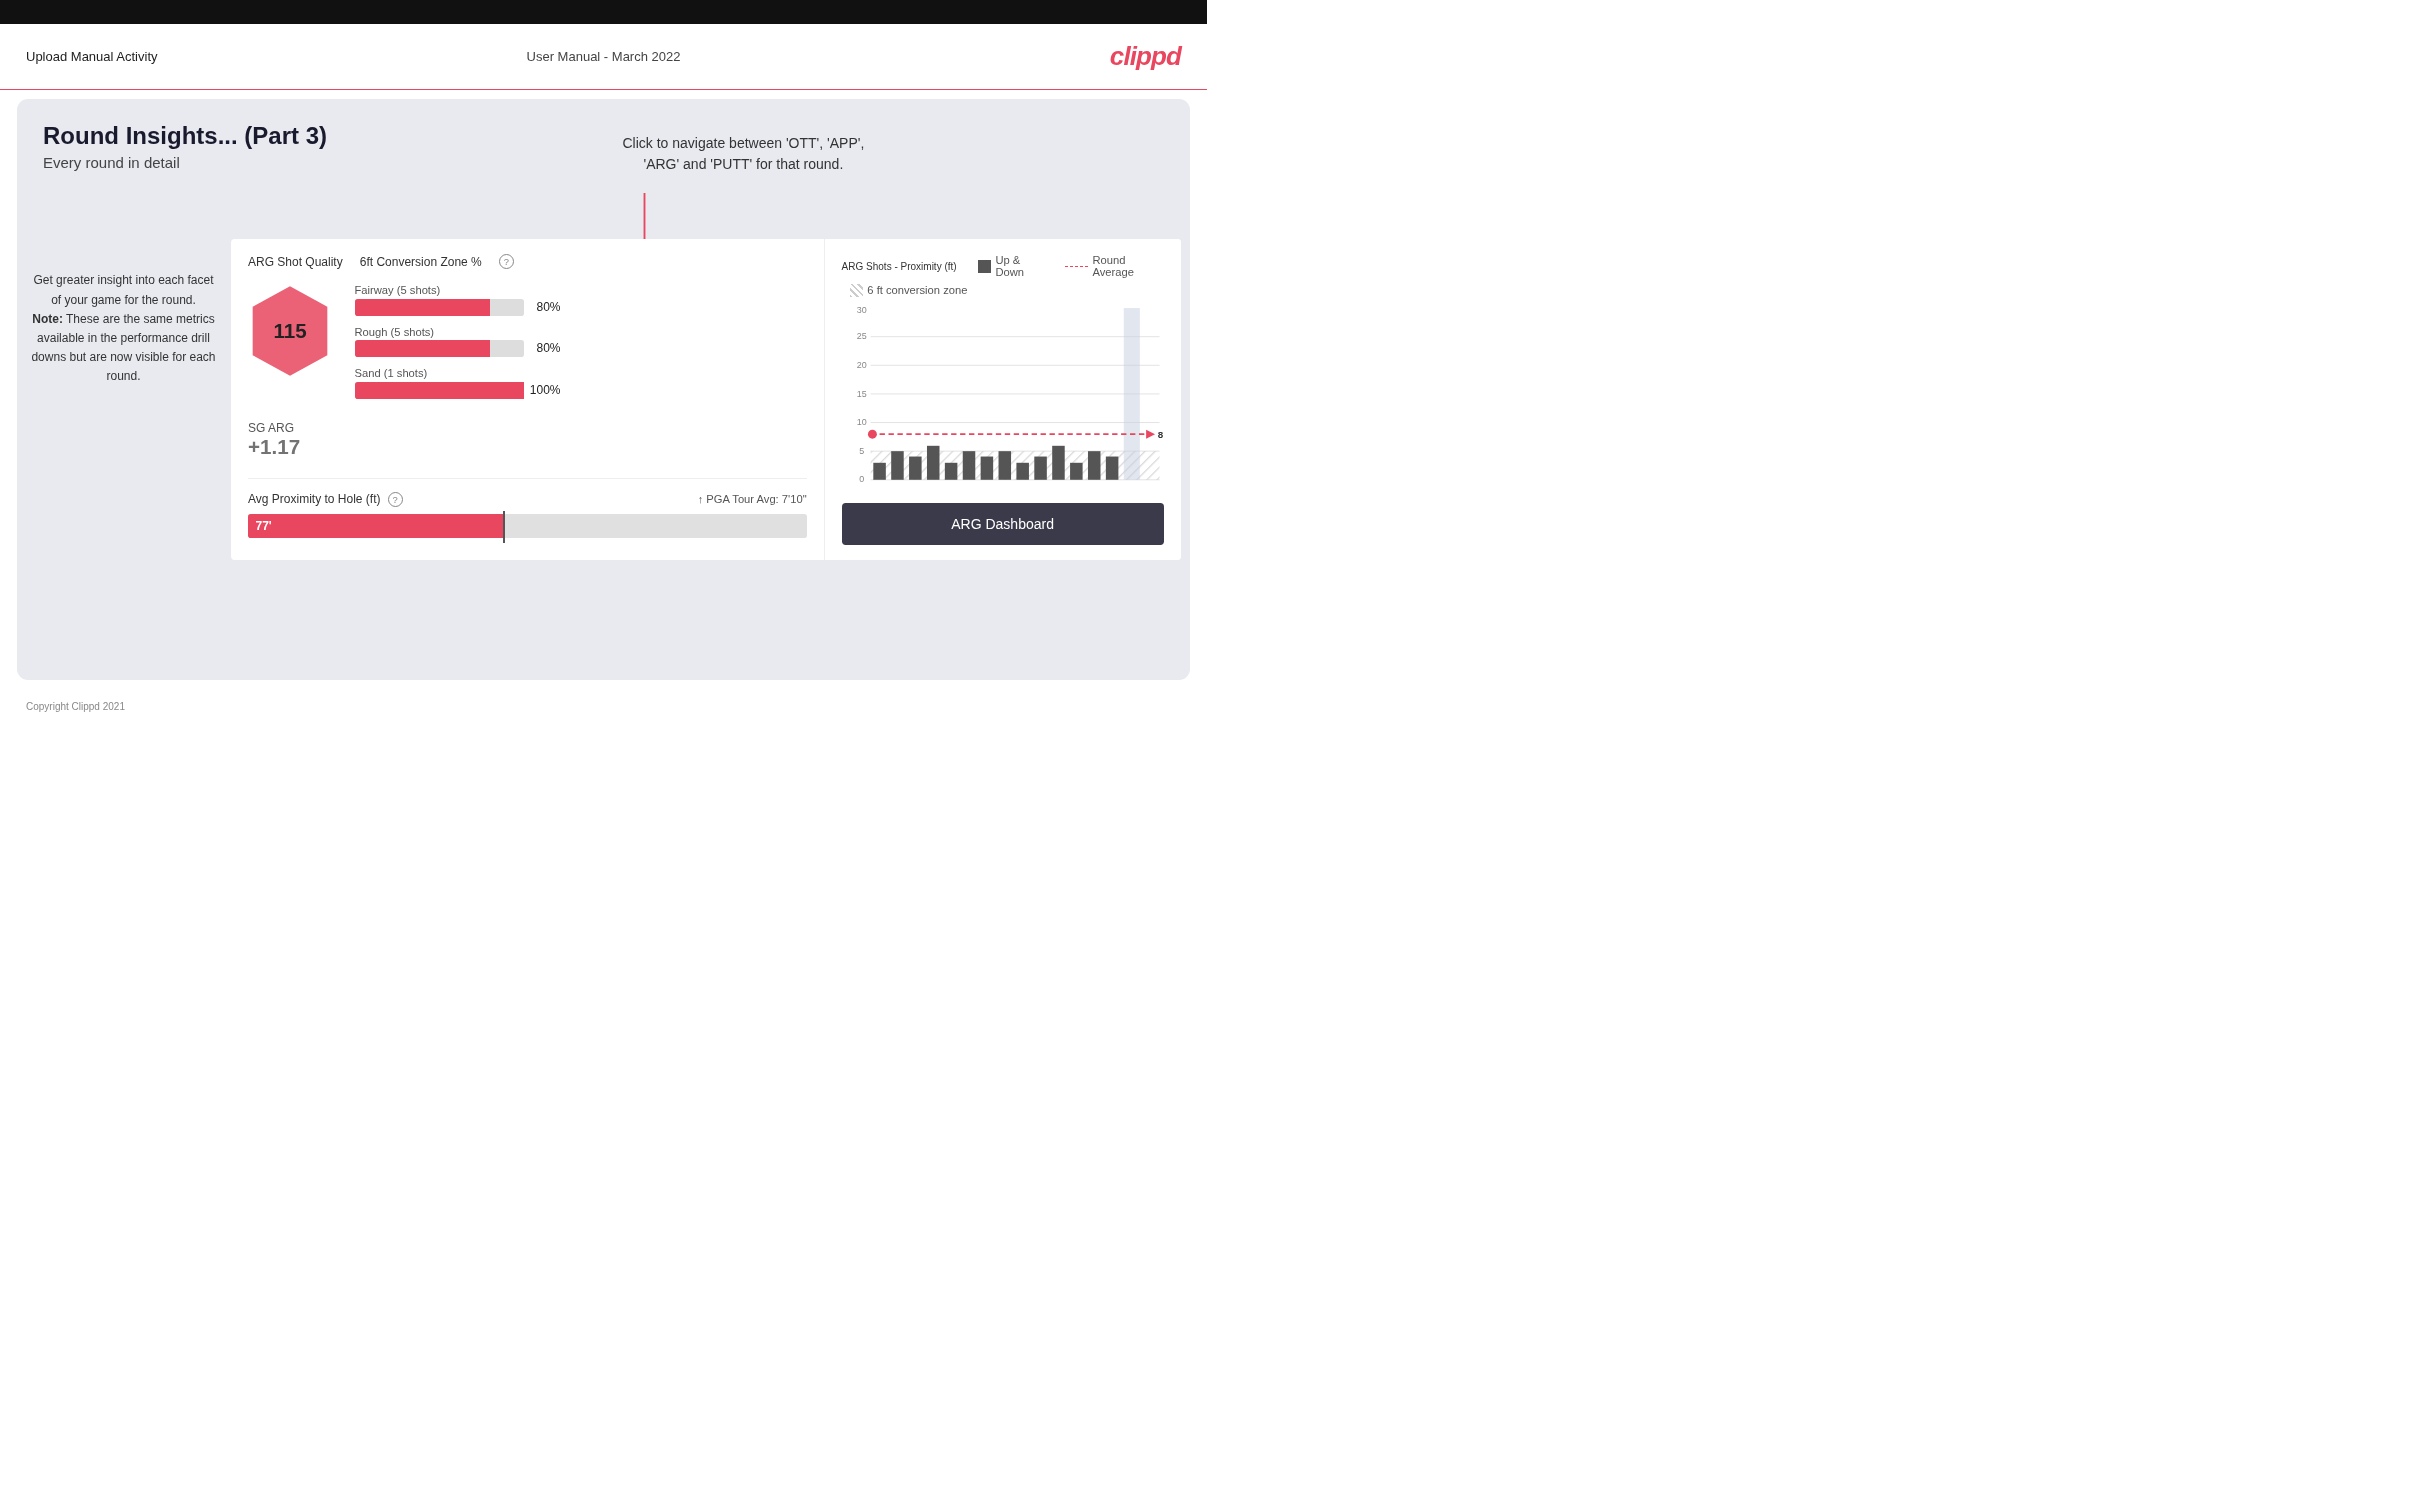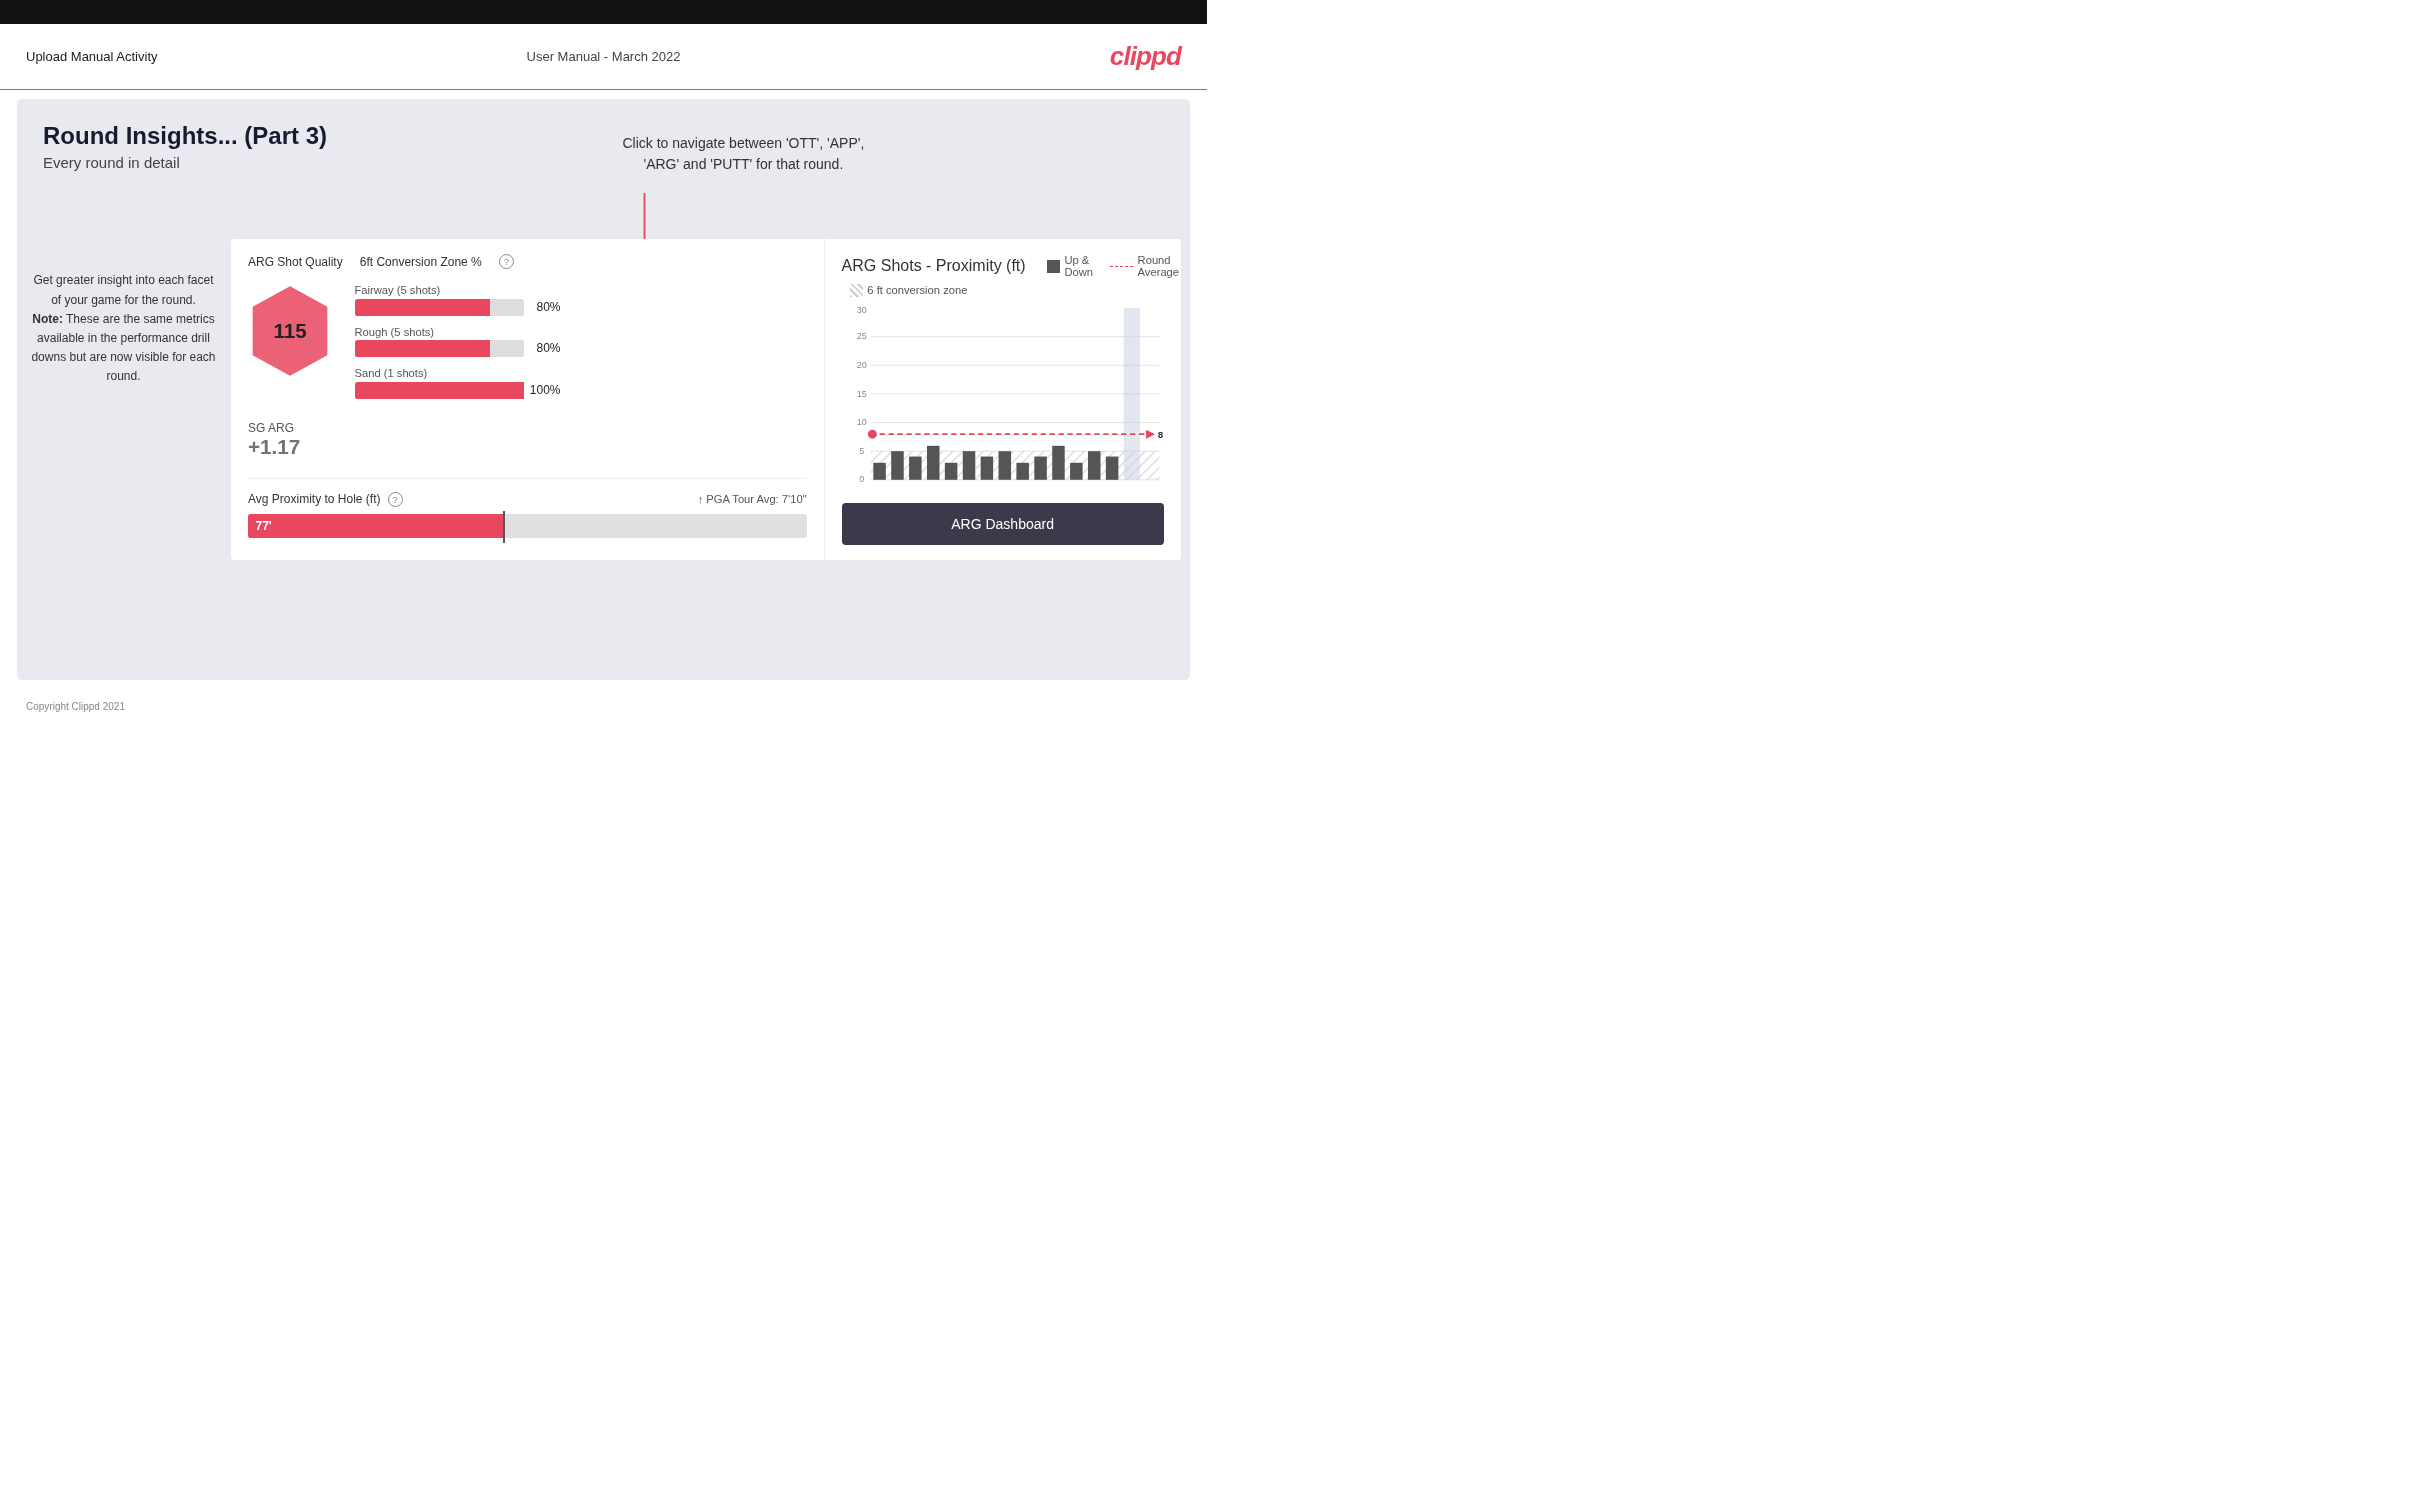--- a/index.html
+++ b/index.html
@@ -46,21 +46,21 @@
       color: #e8475f;
       font-style: italic;
       letter-spacing: -0.9px;
     }
 
     
     .main {
       background: #e8eaf0;
       margin: 9.4px 17px 9.4px 17px;
       padding: 22.5px 26px 26px 26px;
-      border-radius: 5px;
+      border-radius: 11px;
       min-height: 581px;
       position: relative;
     }
 
     .main-title {
       font-size: 24px;
       font-weight: 700;
       color: #1a1a2e;
       margin-bottom: 3.7px;
     }
@@ -314,21 +314,21 @@
     }
 
     .right-panel-header {
       display: flex;
       align-items: center;
       gap: 9.4px;
       margin-bottom: 5.6px;
       font-size: 12px;
     }
     .rph-title {
-      font-size: 16px;
+      font-size: 10px;
       color: #333;
       flex-shrink: 0;
       margin-right: 3.7px;
     }
     .legend-item {
       display: flex;
       align-items: center;
       gap: 4.7px;
       font-size: 11.2px;
       color: #555;

